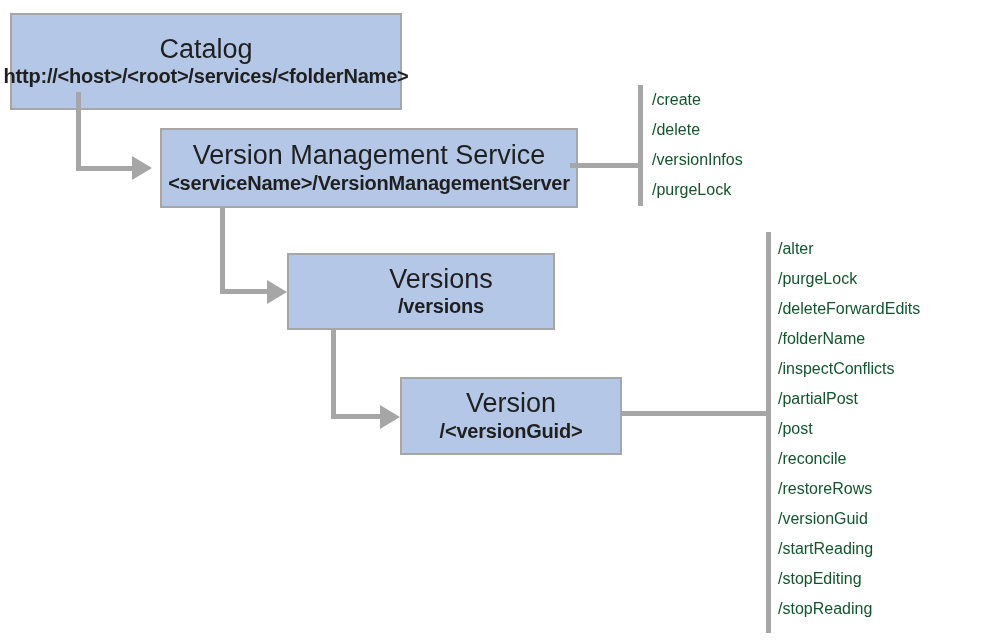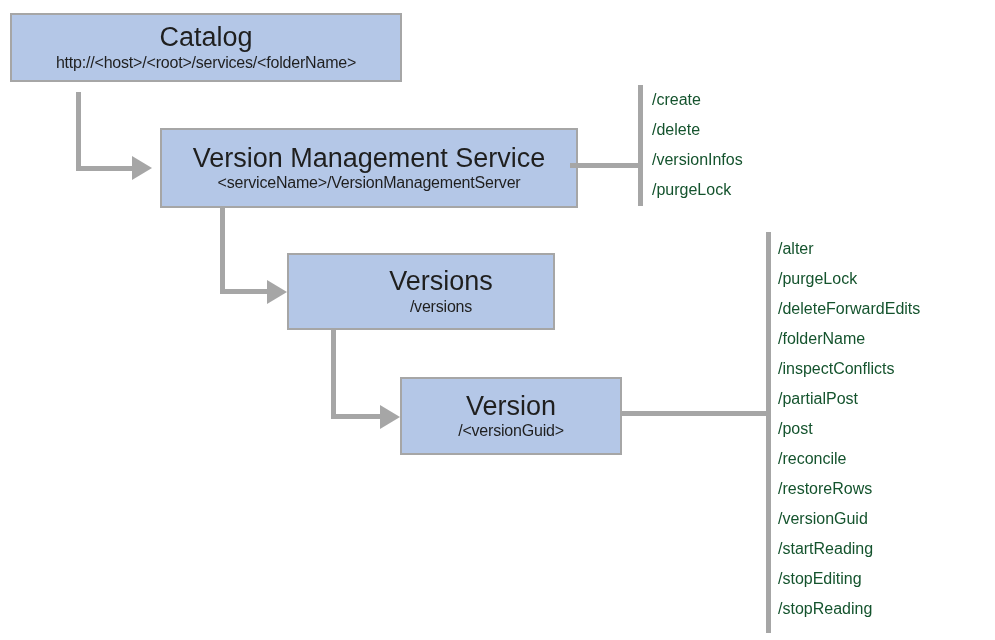--- a/index.html
+++ b/index.html
@@ -6,32 +6,32 @@
   .canvas {
     position:relative; width:995px; height:640px; background:#ffffff;
     font-family:"Liberation Sans", sans-serif; overflow:hidden;
   }
   .node {
     position:absolute; background:#b4c7e7; border:2px solid #a6a6a6;
     box-sizing:border-box; display:flex; flex-direction:column;
     align-items:center; justify-content:center; text-align:center;
   }
   .node-title { font-size:27px; color:#1f1f1f; line-height:1.12; white-space:nowrap; }
-  .node-sub   { font-size:16px; font-weight:normal; color:#1f1f1f; line-height:1.25; white-space:nowrap; letter-spacing:-0.2px; }
+  .node-sub   { font-size:20px; font-weight:bold; color:#1f1f1f; line-height:1.25; white-space:nowrap; letter-spacing:-0.2px; }
   .line  { position:absolute; background:#a6a6a6; }
   .arrow {
     position:absolute; width:0; height:0;
     border-top:12px solid transparent; border-bottom:12px solid transparent;
     border-left:20px solid #a6a6a6;
   }
   .ep-list { position:absolute; color:#14532d; font-size:16px; }
   .ep { height:30px; line-height:30px; white-space:nowrap; }
 
   
-  #node-catalog  { left:10px;  top:13px;  width:392px; height:69px; }
+  #node-catalog  { left:10px;  top:13px;  width:392px; height:97px; }
   #node-vms      { left:152px; top:128px; width:418px; height:80px;margin-left:8px; }
   #node-versions { left:287px; top:253px; width:268px; height:77px;padding-left:40px; }
   #node-version  { left:400px; top:377px; width:222px; height:78px; }
 
   
   #c1-v { left:76px;  top:92px;  width:5px;  height:78px; }
   #c1-h { left:76px;  top:166px; width:58px; height:5px; }
   #c1-a { left:132px; top:156px; }
 
   #c2-h   { left:570px; top:163px; width:70px;  height:5px; }

